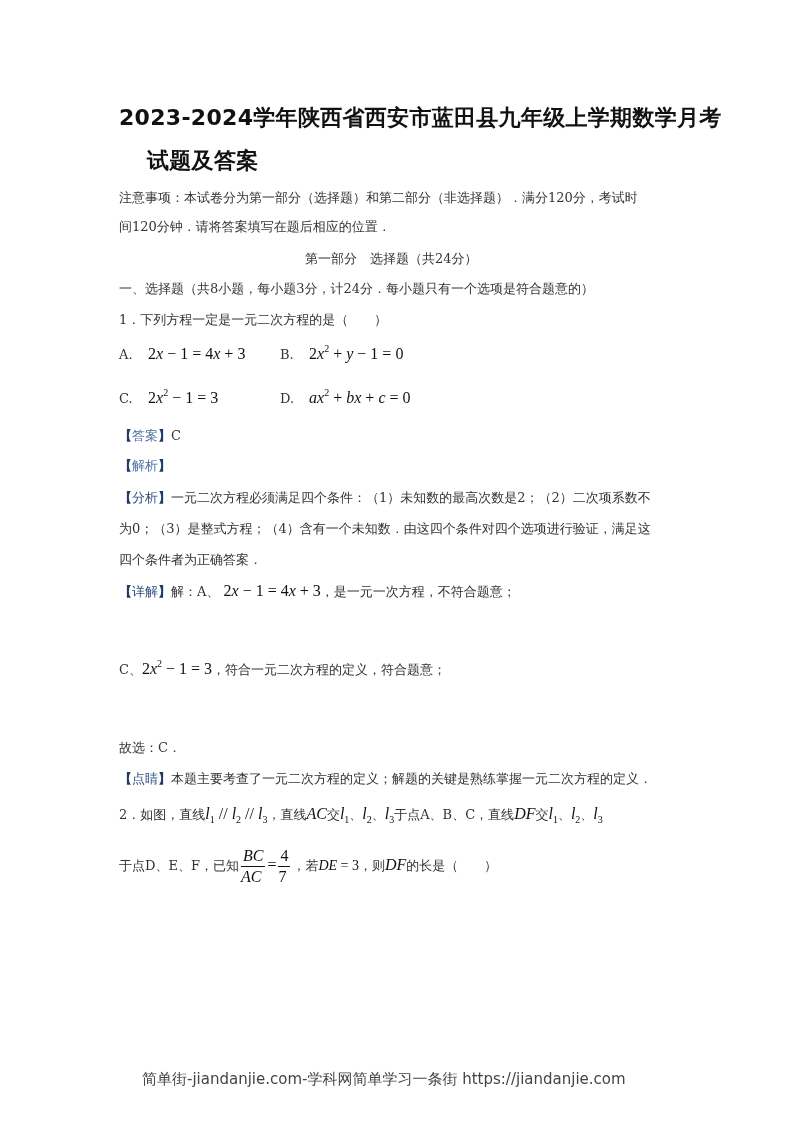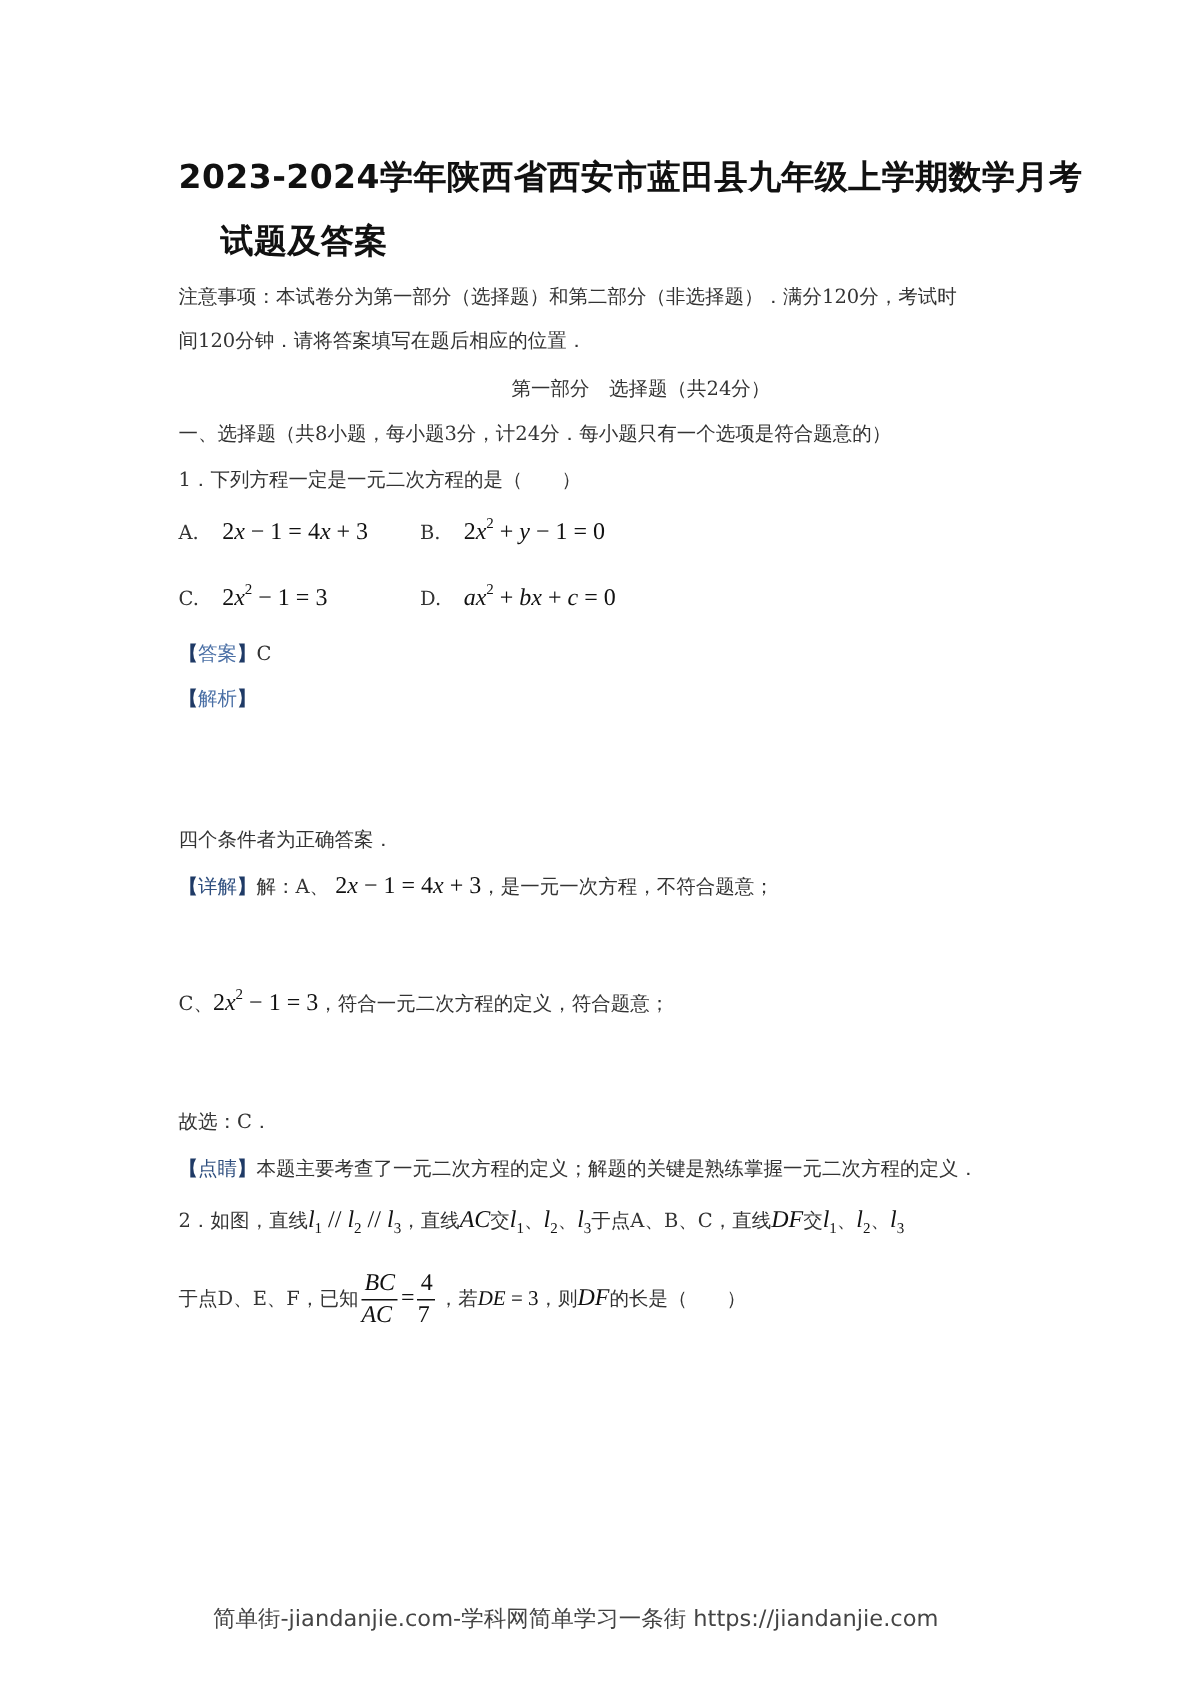--- a/index.html
+++ b/index.html
@@ -27,21 +27,21 @@
 <body>
 
 <div class="page">
 
   <div class="abs title" style="left:119px; top:103px;">2023-2024学年陕西省西安市蓝田县九年级上学期数学月考</div>
   <div class="abs title" style="left:119px; top:146px;margin-left:28px;">试题及答案</div>
 
   <div class="abs body-text" style="left:119px; top:189px;">注意事项：本试卷分为第一部分（选择题）和第二部分（非选择题）．满分120分，考试时</div>
   <div class="abs body-text" style="left:119px; top:218px;">间120分钟．请将答案填写在题后相应的位置．</div>
 
-  <div class="abs body-text" style="left:305px; top:250px;margin-left:36px;">第一部分　选择题（共24分）</div>
+  <div class="abs body-text" style="left:305px; top:250px;">第一部分　选择题（共24分）</div>
   <div class="abs body-text" style="left:119px; top:280px;">一、选择题（共8小题，每小题3分，计24分．每小题只有一个选项是符合题意的）</div>
 
   <div class="abs body-text" style="left:119px; top:311px;">1．下列方程一定是一元二次方程的是（　　）</div>
 
   <div class="abs" style="left:119px; top:344px;">
     <span class="opt-label">A.</span>
     <span class="math">2<i>x</i> − 1 = 4<i>x</i> + 3</span>
   </div>
   <div class="abs" style="left:280px; top:344px;">
     <span class="opt-label">B.</span>
@@ -57,20 +57,24 @@
   </div>
 
   <div class="abs body-text" style="left:119px; top:427px;">
     <span class="tag"><span class="br">【</span><span class="tag-light">答案</span><span class="br">】</span></span><span>C</span>
   </div>
 
   <div class="abs body-text" style="left:119px; top:457px;">
     <span class="tag"><span class="br">【</span><span class="tag-light">解析</span><span class="br">】</span></span>
   </div>
 
+  <div class="abs body-text" style="left:119px; top:489px;">
+    <span class="tag"><span class="br">【</span><span>分析</span><span class="br">】</span></span><span>一元二次方程必须满足四个条件：（1）未知数的最高次数是2；（2）二次项系数不</span>
+  </div>
+  <div class="abs body-text" style="left:119px; top:520px;">为0；（3）是整式方程；（4）含有一个未知数．由这四个条件对四个选项进行验证，满足这</div>
   <div class="abs body-text" style="left:119px; top:551px;">四个条件者为正确答案．</div>
 
   <div class="abs body-text" style="left:119px; top:582px;">
     <span class="tag"><span class="br">【</span><span>详解</span><span class="br">】</span></span><span>解：A、</span>
     <span class="math">2<i>x</i> − 1 = 4<i>x</i> + 3</span><span>，是一元一次方程，不符合题意；</span>
   </div>
 
 
   <div class="abs body-text" style="left:119px; top:660px;">
     <span>C、</span><span class="math">2<i>x</i><sup>2</sup> − 1 = 3</span><span>，符合一元二次方程的定义，符合题意；</span>

